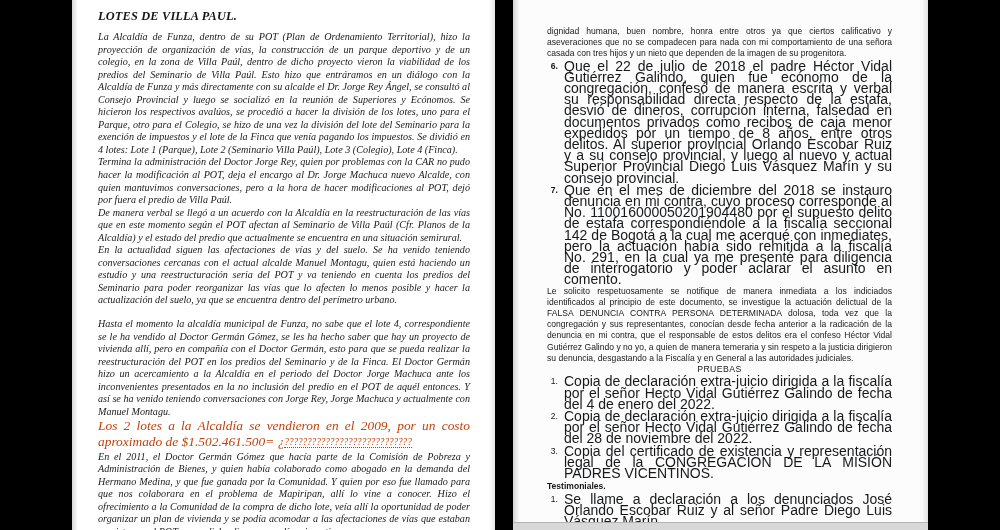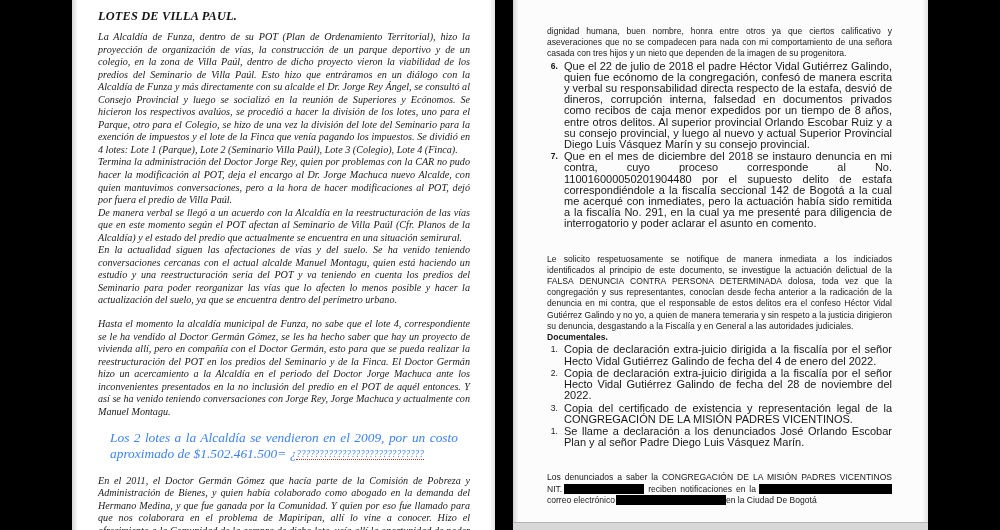--- a/index.html
+++ b/index.html
@@ -91,25 +91,25 @@
     text-align: justify;
     margin: 0;
     -webkit-hyphens: none;
     hyphens: none;
   }
   .l-gap-lg { margin-top: 7px; }
   .l-gap-sm { margin-top: 11px; }
 
   .red-hl {
     font-family: "Liberation Serif", serif;
-    color: #3b82f6;
+    color: #c2410c;
     font-size: 13.4px;
     line-height: 15.6px;
     text-align: justify;
-    margin: 12px;
+    margin: 0;
   }
   .red-hl .qmarks {
     font-size: 9.3px;
     letter-spacing: -0.1px;
     border-bottom: 1px dotted #bb3326;
     vertical-align: 1px;
   }
 
   
   #page-right .body {
@@ -119,21 +119,21 @@
     width: 345px;
   }
   .r-text {
     font-family: "Liberation Sans", sans-serif;
     font-size: 8.55px;
     line-height: 11.2px;
     color: #17181a;
     text-align: justify;
     margin: 0;
   }
-  .r-gap-md  { margin-top: 24px; }
+  .r-gap-md  { margin-top: 0; }
   .r-gap-lg  { margin-top: 17px; }
 
   .num-item {
     display: flex;
     align-items: flex-start;
     margin-top: 1px;
   }
   .num-item .num {
     font-family: "Liberation Sans", sans-serif;
     font-size: 8.55px;
@@ -142,21 +142,21 @@
     color: #17181a;
     flex: 0 0 17px;
     text-align: right;
     padding-right: 6px;
     box-sizing: border-box;
   }
   .num-item .num.light { font-weight: normal; }
   .num-item .itxt {
     flex: 1 1 auto;
     font-family: "Liberation Sans", sans-serif;
-    font-size: 11px;
+    font-size: 14px;
     line-height: 11.2px;
     color: #17181a;
     text-align: justify;
   }
   .section-head {
     font-family: "Liberation Sans", sans-serif;
     font-size: 8.7px;
     line-height: 11.2px;
     color: #17181a;
     text-align: center;
@@ -226,40 +226,41 @@
         <span class="itxt">Que el 22 de julio de 2018 el padre Héctor Vidal Gutiérrez Galindo, quien fue ecónomo de la congregación, confesó de manera escrita y verbal su responsabilidad directa respecto de la estafa, desvió de dineros, corrupción interna, falsedad en documentos privados como recibos de caja menor expedidos por un tiempo de 8 años, entre otros delitos. Al superior provincial Orlando Escobar Ruiz y a su consejo provincial, y luego al nuevo y actual Superior Provincial Diego Luis Vásquez Marín y su consejo provincial.</span>
       </div>
 
       <div class="num-item">
         <span class="num">7.</span>
         <span class="itxt">Que en el mes de diciembre del 2018 se instauro denuncia en mi contra, cuyo proceso corresponde al No. 110016000050201904480 por el supuesto delito de estafa correspondiéndole a la fiscalía seccional 142 de Bogotá a la cual me acerqué con inmediates, pero la actuación había sido remitida a la fiscalía No. 291, en la cual ya me presenté para diligencia de interrogatorio y poder aclarar el asunto en comento.</span>
       </div>
 
       <p class="r-text r-gap-md">Le solicito respetuosamente se notifique de manera inmediata a los indiciados identificados al principio de este documento, se investigue la actuación delictual de la FALSA DENUNCIA CONTRA PERSONA DETERMINADA dolosa, toda vez que la congregación y sus representantes, conocían desde fecha anterior a la radicación de la denuncia en mi contra, que el responsable de estos delitos era el confeso Héctor Vidal Gutiérrez Galindo y no yo, a quien de manera temeraria y sin respeto a la justicia dirigieron su denuncia, desgastando a la Fiscalía y en General a las autoridades judiciales.</p>
 
-
-      <p class="sub-head r-gap-md">Documentales.</p>
+      <p class="section-head r-gap-md">PRUEBAS</p>
+
 
       <div class="num-item">
         <span class="num light">1.</span>
         <span class="itxt">Copia de declaración extra-juicio dirigida a la fiscalía por el señor Hecto Vidal Gutiérrez Galindo de fecha del 4 de enero del 2022.</span>
       </div>
       <div class="num-item">
         <span class="num light">2.</span>
         <span class="itxt">Copia de declaración extra-juicio dirigida a la fiscalía por el señor Hecto Vidal Gutiérrez Galindo de fecha del 28 de noviembre del 2022.</span>
       </div>
       <div class="num-item">
         <span class="num light">3.</span>
         <span class="itxt">Copia del certificado de existencia y representación legal de la CONGREGACIÓN DE LA MISIÓN PADRES VICENTINOS.</span>
       </div>
 
+      <p class="sub-head" style="margin-top:2px;">Testimoniales.</p>
 
       <div class="num-item">
         <span class="num light">1.</span>
-        <span class="itxt">Se llame a declaración a los denunciados José Orlando Escobar Plan y al señor Padre Diego Luis Vásquez Marín.</span>
+        <span class="itxt">Se llame a declaración a los denunciados José Orlando Escobar Ruiz y al señor Padre Diego Luis Vásquez Marín.</span>
       </div>
 
 
 
       <p class="r-text r-gap-md"><span>Los denunciados a saber la CONGREGACIÓN DE LA MISIÓN PADRES VICENTINOS NIT.</span><span class="redaction" style="width:80px;margin-left:2px;"></span><span style="display:inline-block;width:4px;"></span><span>reciben notificaciones en la</span><span class="redaction" style="width:78px;margin-left:3px;"></span><span class="redaction" style="width:55px;"></span><span>correo electrónico</span><span class="redaction" style="width:110px;margin-left:1px;"></span><span>en la Ciudad De Bogotá</span></p>
     </div>
 
     <div class="bottom-edge"></div>
   </div>
 

